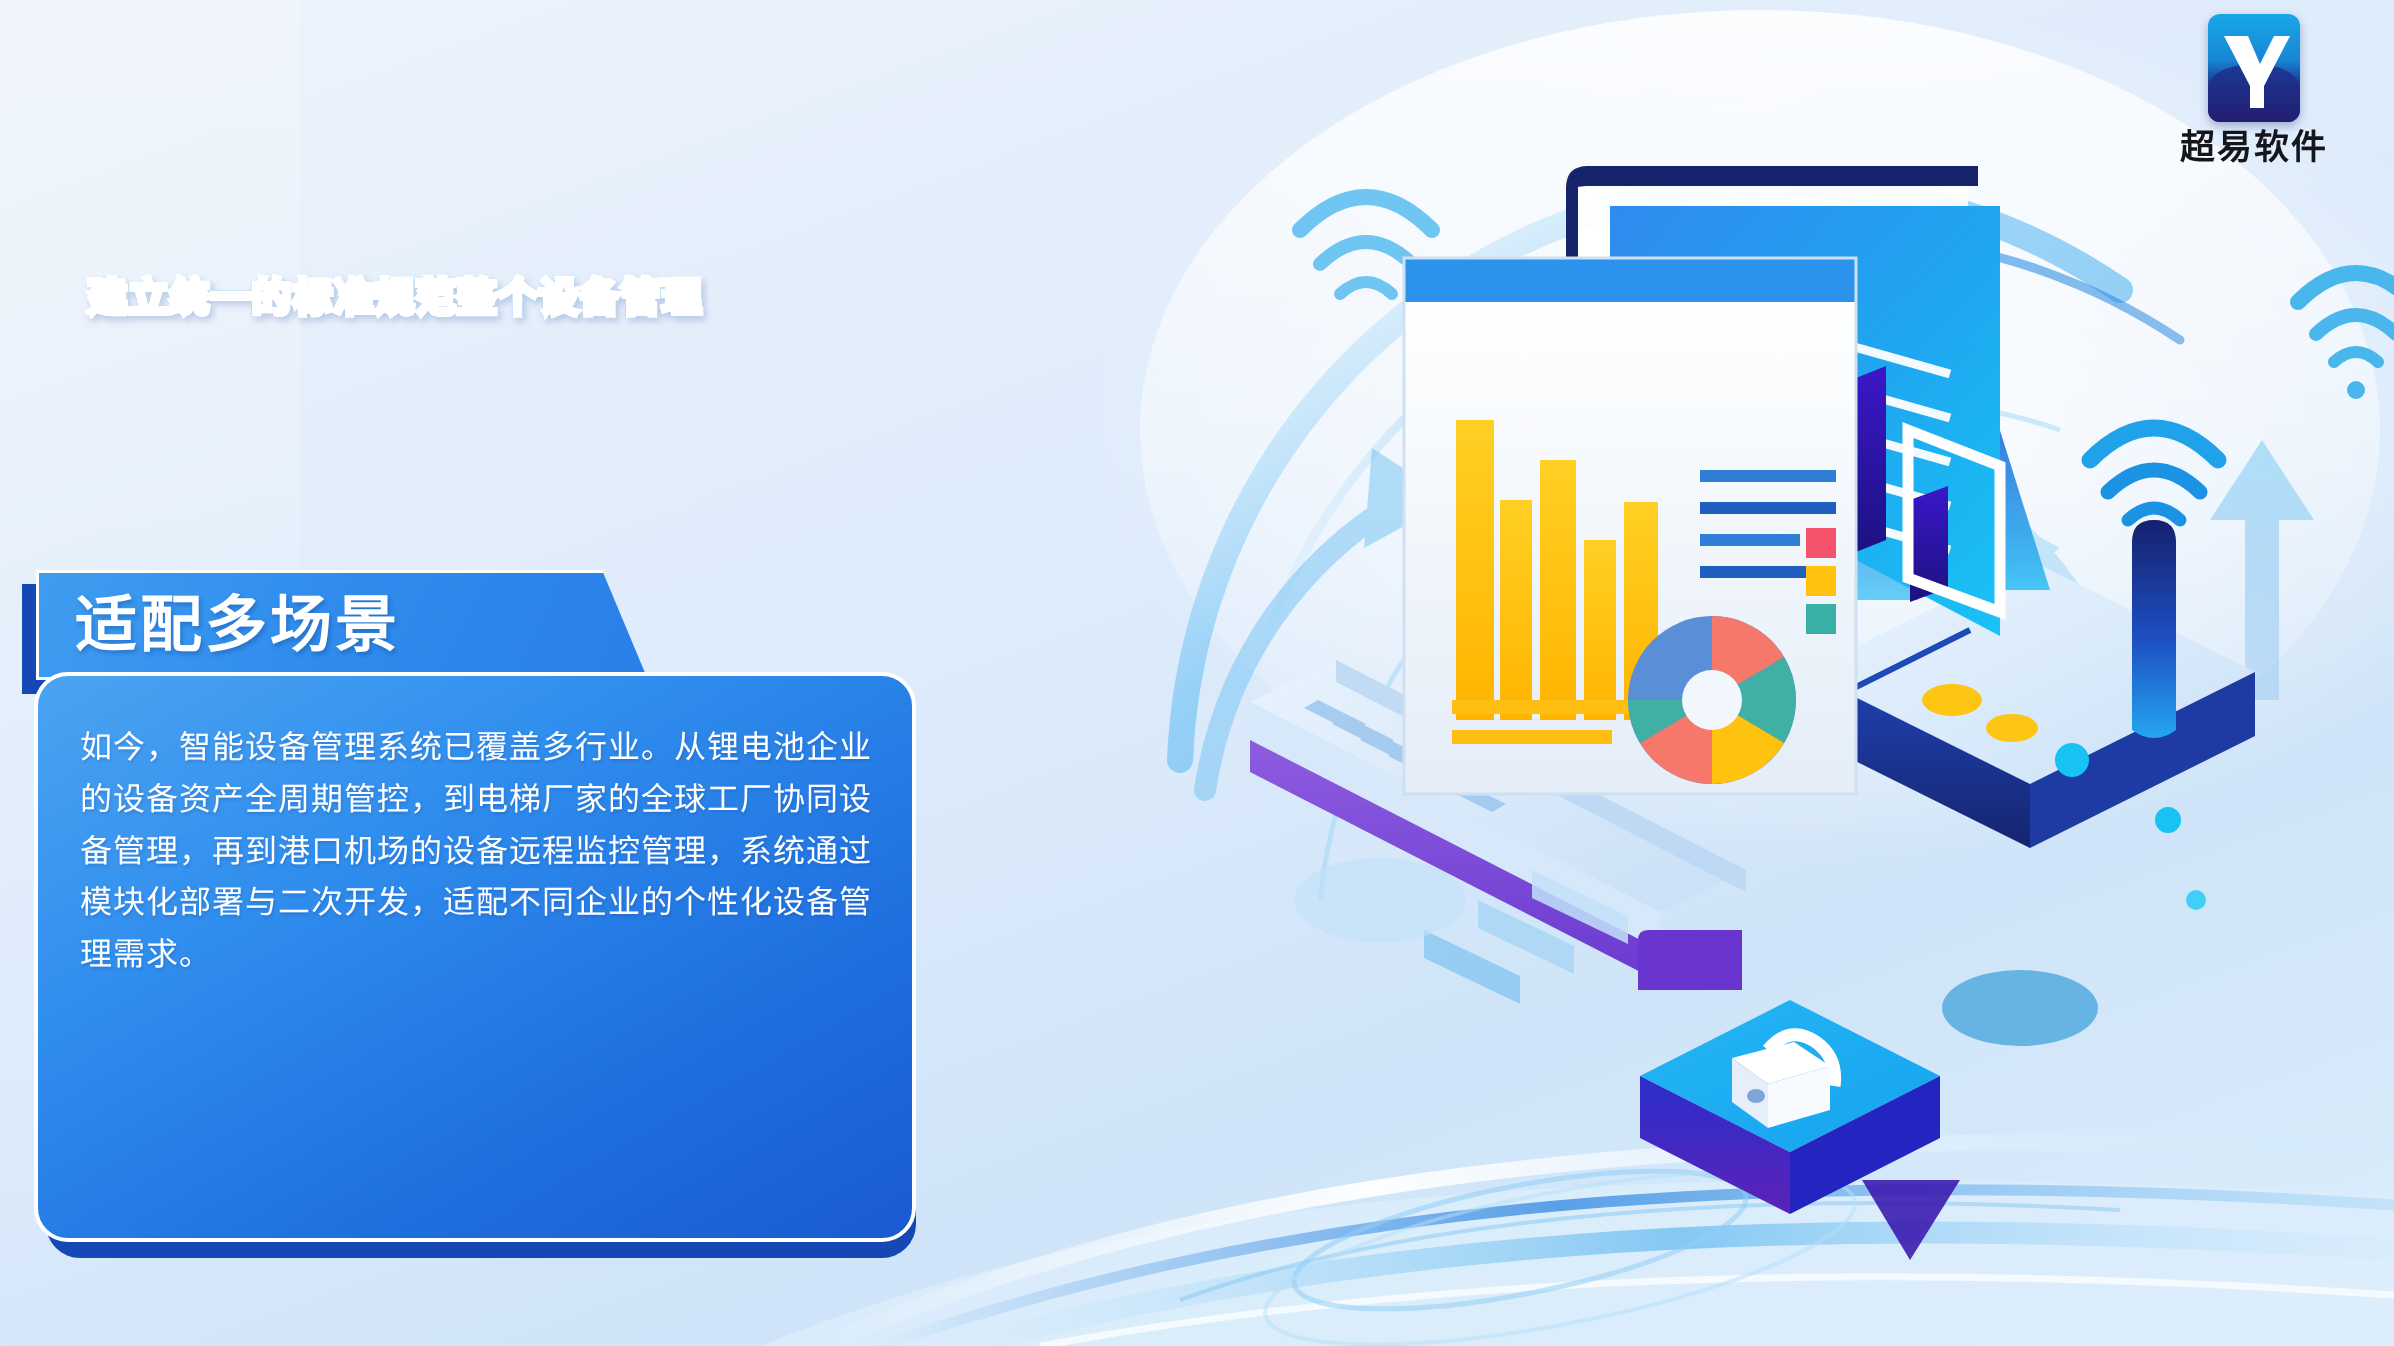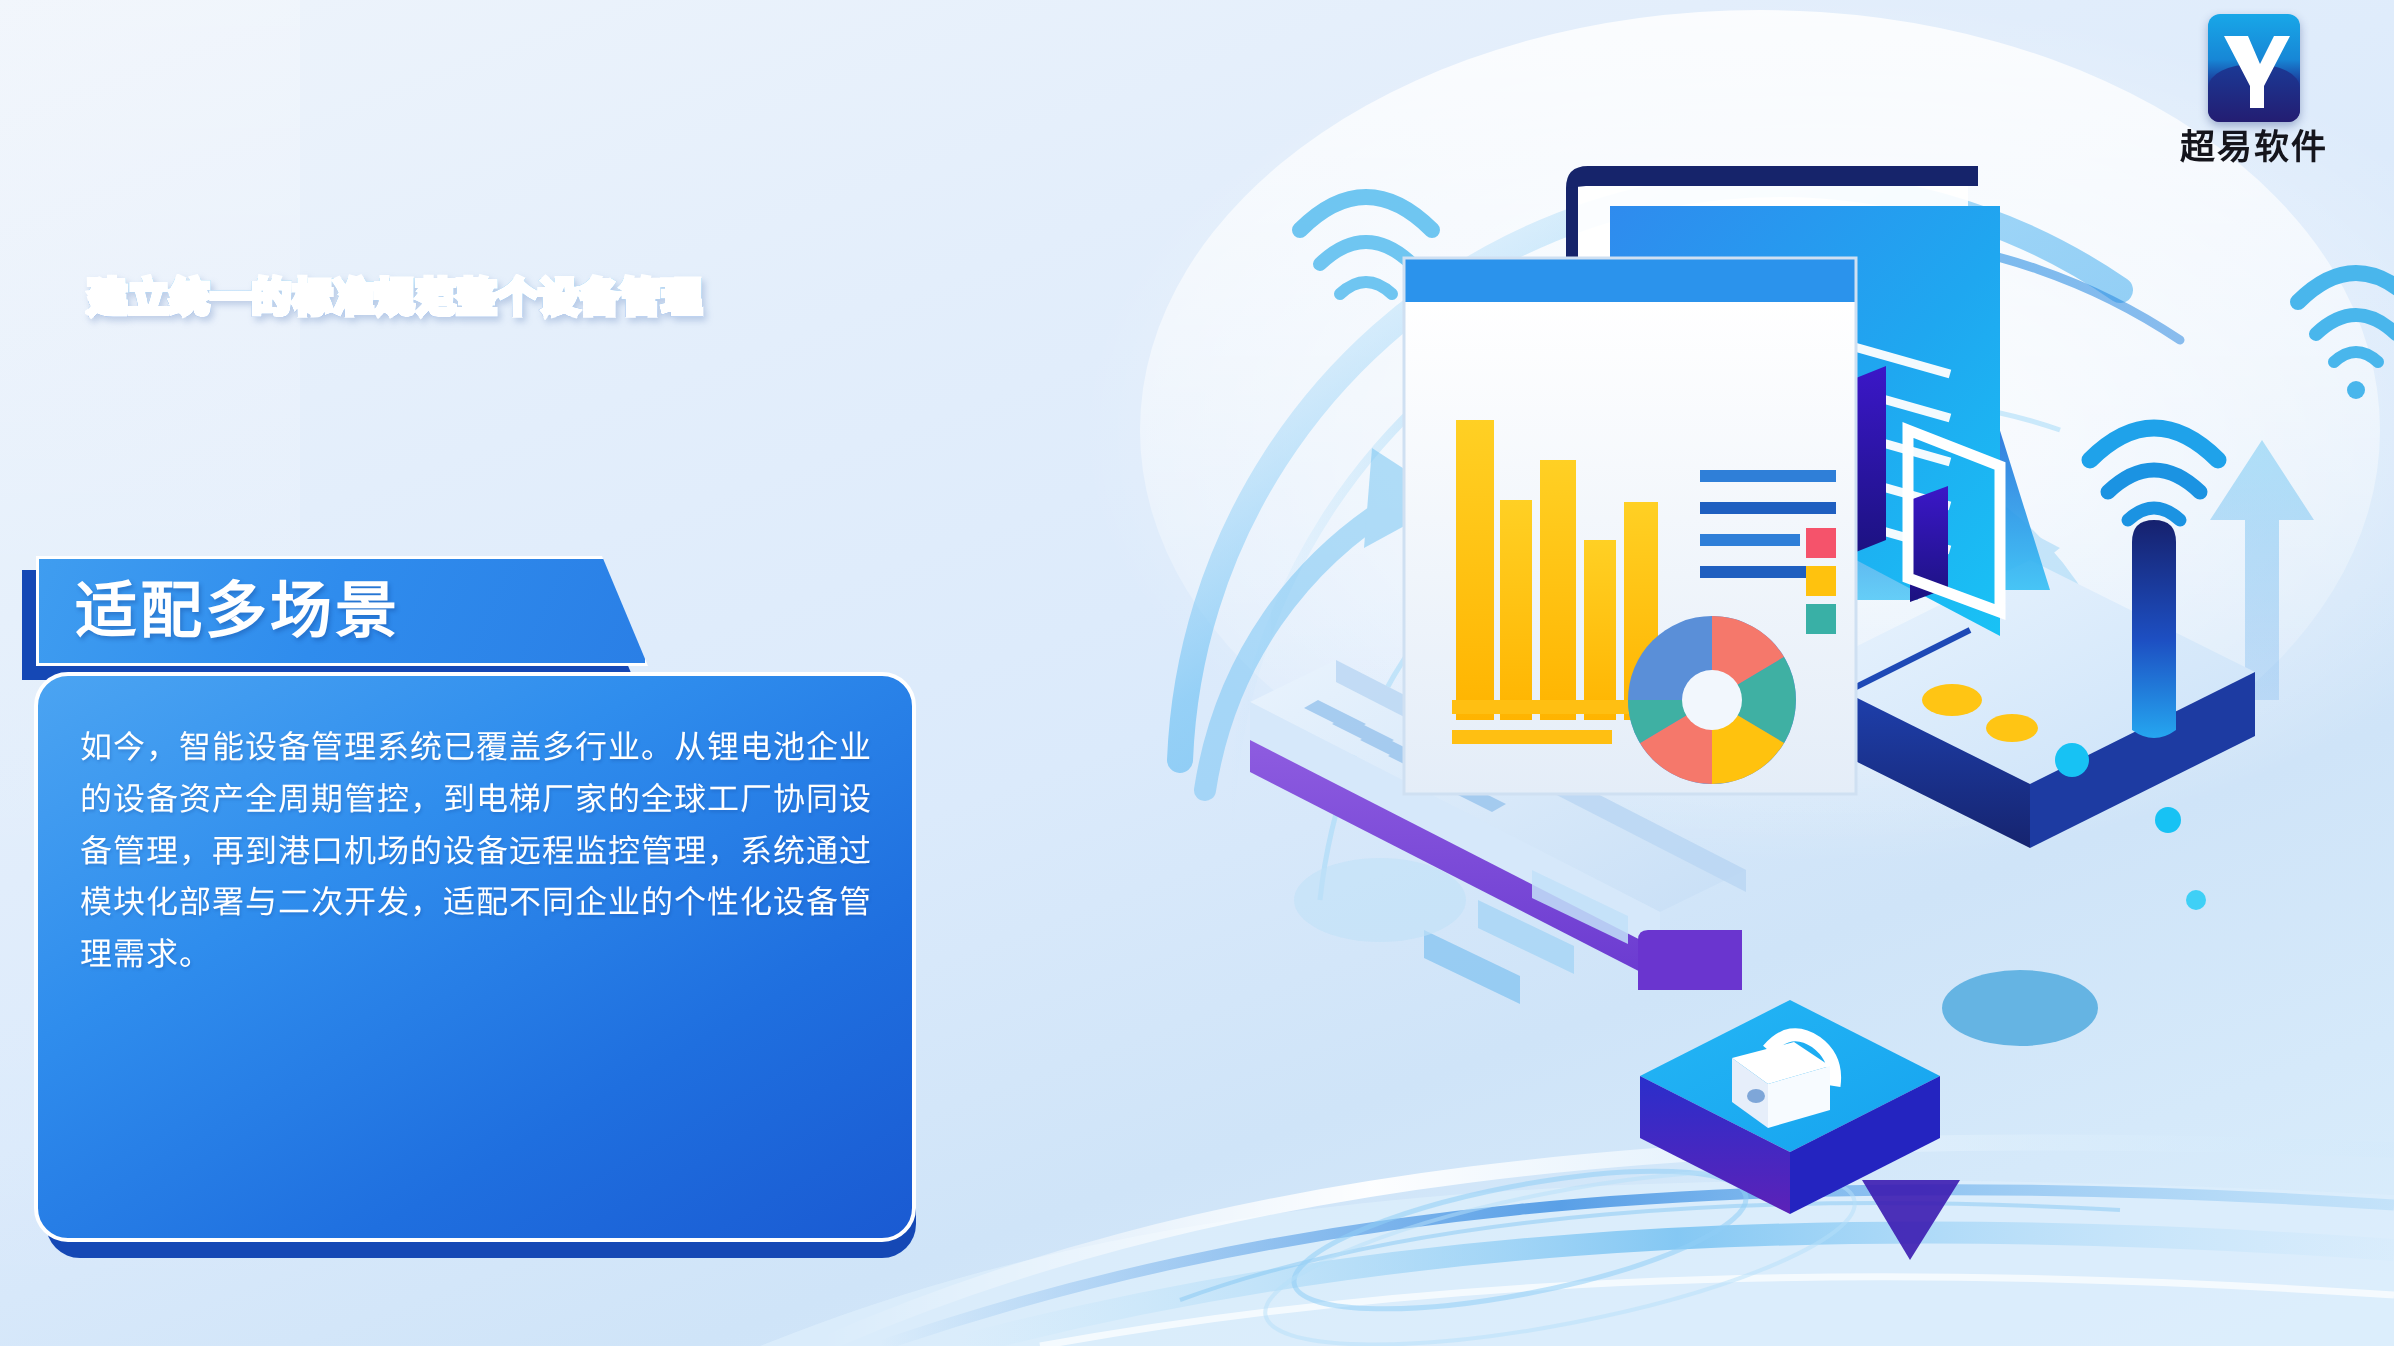--- a/index.html
+++ b/index.html
@@ -60,21 +60,21 @@
     font-family:"DejaVu Sans","Liberation Sans",sans-serif;
     background:linear-gradient(180deg,#47bdf6 0%,#2b96e9 40%,#1560d2 100%);
     -webkit-background-clip:text;background-clip:text;color:transparent;
     -webkit-text-stroke:6px #ffffff;
     paint-order:stroke fill;
     filter:drop-shadow(3px 4px 3px rgba(60,100,170,.25));
     margin-left:20px;
   }
 
   
-  #badge-wrap{position:absolute;left:22px;top:556px;width:640px;height:120px;}
+  #badge-wrap{position:absolute;left:22px;top:570px;width:640px;height:120px;}
   #badge-shadow{
     position:absolute;left:0;top:14px;width:612px;height:110px;
     background:#1548b5;
     clip-path:polygon(0 0, 566px 0, 612px 110px, 0 110px);
   }
   #badge{
     position:absolute;left:14px;top:0;width:612px;height:110px;
     background:linear-gradient(115deg,#3f9df0 0%,#2f8ced 48%,#2a7fe6 100%);
     clip-path:polygon(0 0, 566px 0, 612px 110px, 0 110px);
     border:3px solid #ffffff;

